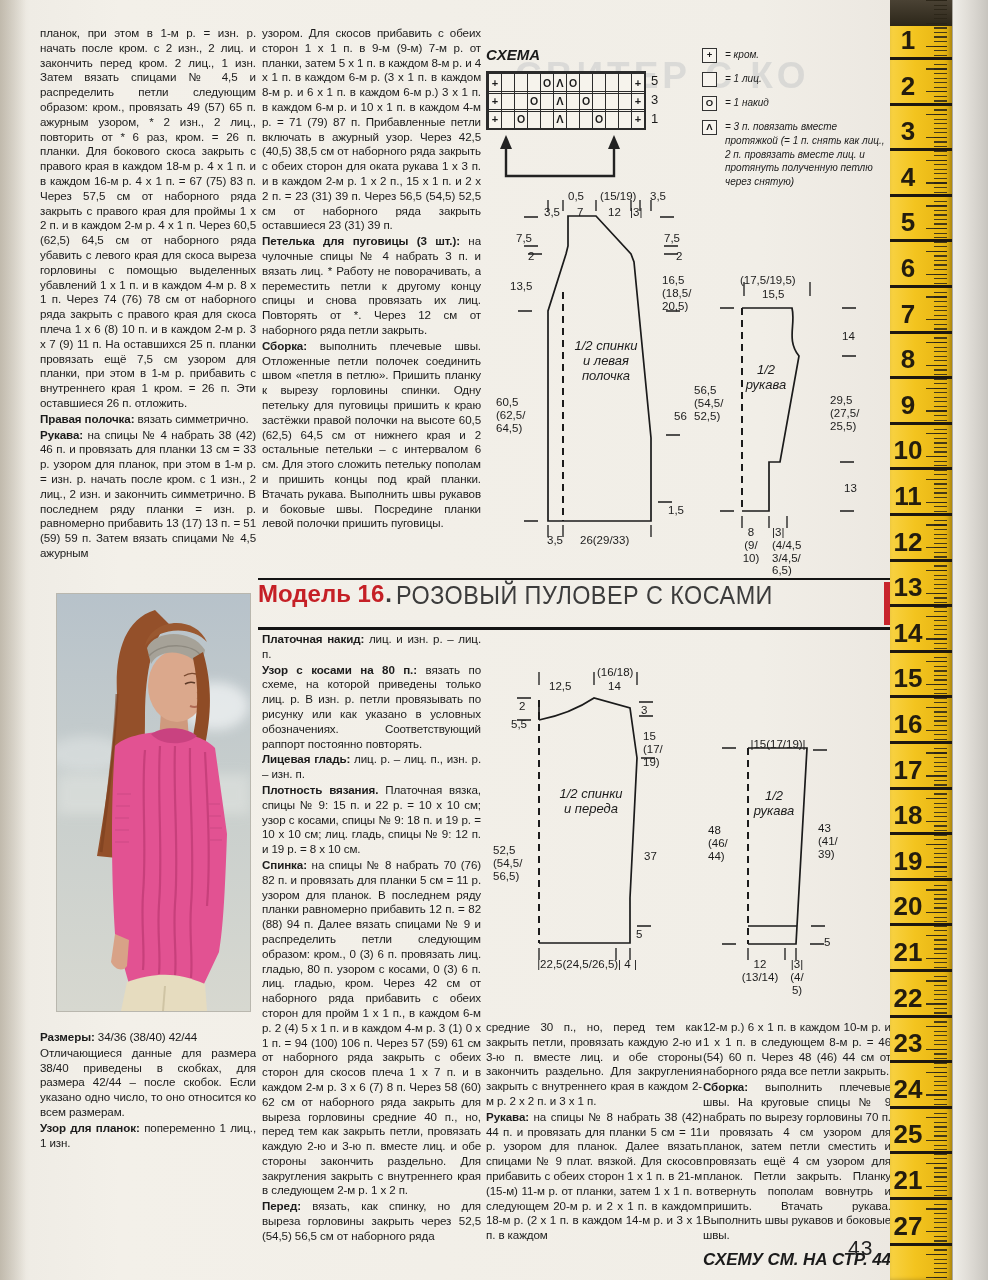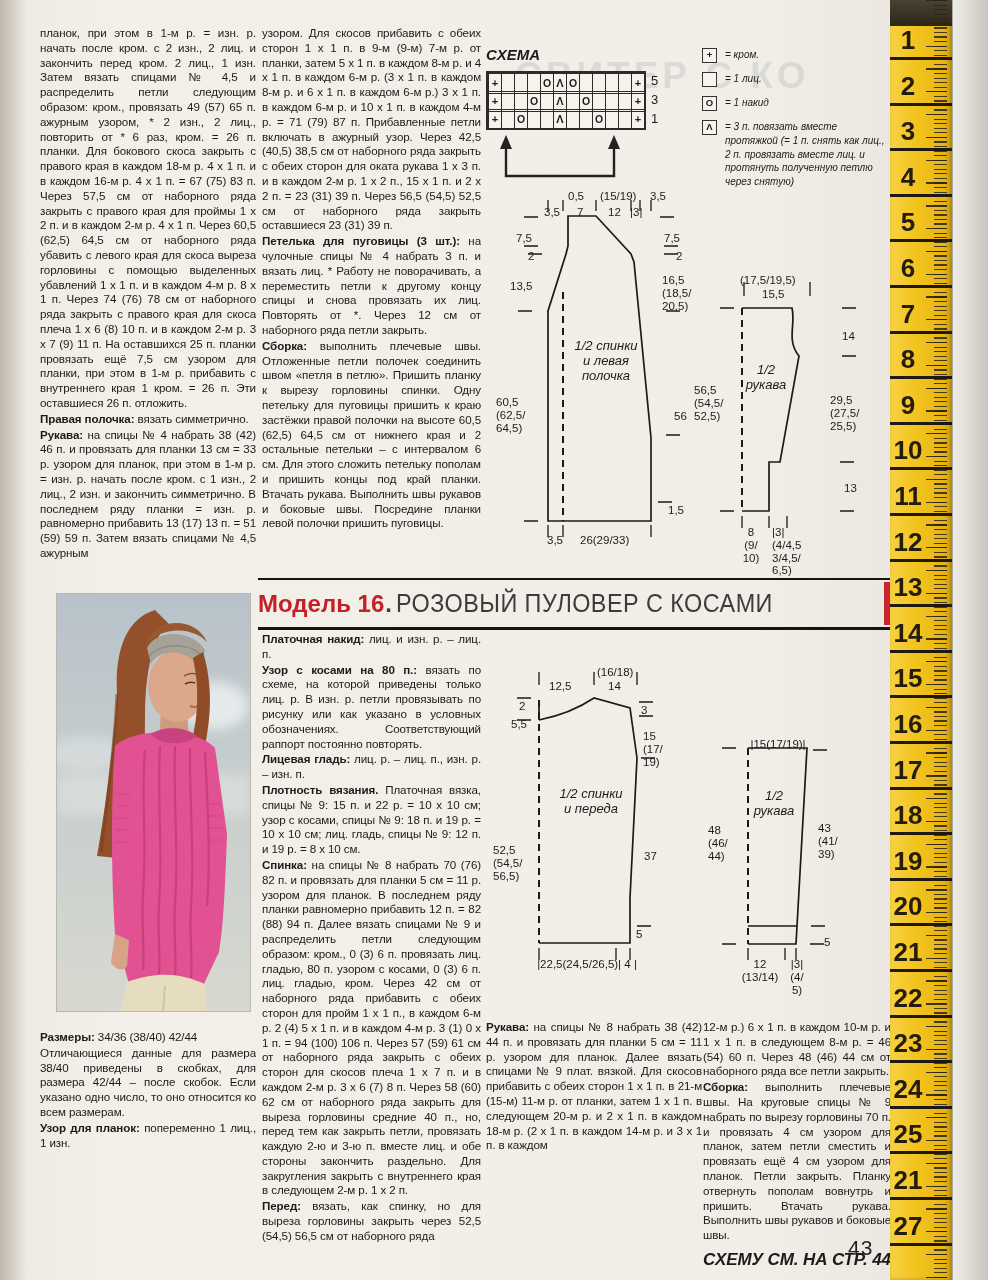--- a/index.html
+++ b/index.html
@@ -29,21 +29,21 @@
   .srownums div{height:19px;}
   
   .lgtitle{font-size:13.5px;font-weight:700;font-style:italic;margin:0 0 10px 0;}
   .litem{display:flex;gap:8px;margin-bottom:9px;font-style:italic;}
   .lsym{width:13px;height:13px;border:1.6px solid #333;font-size:9.5px;line-height:12px;
         text-align:center;font-weight:700;flex:none;margin-top:0;font-style:normal;background:#f7f4ee;}
   .ltext{font-size:10px;line-height:13.8px;}
   
   .hdr{position:absolute;left:258px;top:578px;width:634px;height:47px;
        border-top:2.5px solid #141414;border-bottom:3px solid #141414;
-       display:flex;align-items:center;z-index:2;}
+       display:flex;align-items:flex-start;z-index:2;}
   .hmodel{color:#c52026;font-size:24px;font-weight:700;}
   .hsep{font-size:24px;font-weight:700;color:#3c3c3c;margin:0 4px 0 1px;}
   .htitle{font-size:26px;color:#3c3c3c;white-space:nowrap;transform:scaleX(.9);transform-origin:left center;letter-spacing:.5px;}
   .redbar{position:absolute;left:884px;top:582px;width:10px;height:43px;background:#c8252c;z-index:3;}
   
   .diag{position:absolute;}
   .diag svg{position:absolute;left:0;top:0;}
   .ln{stroke:#1b1b1b;stroke-width:1.7;fill:none;}
   .dash{stroke:#1b1b1b;stroke-width:2;stroke-dasharray:7 5;fill:none;}
   .tick{stroke:#1b1b1b;stroke-width:1.3;fill:none;}
@@ -359,20 +359,21 @@
 
   <div class="col" style="left:40px;top:1030px;width:216px;height:232px;">
 
   <p class="para"><b class="lead">Размеры:</b><span>34/36 (38/40) 42/44</span></p>
       <p class="para"><span>Отличающиеся данные для размера 38/40 приведены в скобках, для размера 42/44 – после скобок. Если указано одно число, то оно относится ко всем размерам.</span></p>
       <p class="para"><b class="lead">Узор для планок:</b><span>попеременно 1 лиц., 1 изн.</span></p>
     </div>
 
   <div class="col" style="left:486px;top:1020px;width:216px;height:248px;">
 
+  <p class="para"><span>средние 30 п., но, перед тем как закрыть петли, провязать каждую 2-ю и 3-ю п. вместе лиц. и обе стороны закончить раздельно. Для закругления закрыть с внутреннего края в каждом 2-м р. 2 х 2 п. и 3 х 1 п.</span></p>
       <p class="para"><b class="lead">Рукава:</b><span>на спицы № 8 набрать 38 (42) 44 п. и провязать для планки 5 см = 11 р. узором для планок. Далее вязать спицами № 9 плат. вязкой. Для скосов прибавить с обеих сторон 1 х 1 п. в 21-м (15-м) 11-м р. от планки, затем 1 х 1 п. в следующем 20-м р. и 2 х 1 п. в каждом 18-м р. (2 х 1 п. в каждом 14-м р. и 3 х 1 п. в каждом</span></p>
     </div>
 
   <div class="col" style="left:703px;top:1020px;width:188px;height:252px;">
     <div>
 
     <p class="para"><span>12-м р.) 6 х 1 п. в каждом 10-м р. и 1 х 1 п. в следующем 8-м р. = 46 (54) 60 п. Через 48 (46) 44 см от наборного ряда все петли закрыть.</span></p>
         <p class="para"><b class="lead">Сборка:</b><span>выполнить плечевые швы. На круговые спицы № 9 набрать по вырезу горловины 70 п. и провязать 4 см узором для планок, затем петли сместить и провязать ещё 4 см узором для планок. Петли закрыть. Планку отвернуть пополам вовнутрь и пришить. Втачать рукава. Выполнить швы рукавов и боковые швы.</span></p>
       </div>
     <span class="seenote">СХЕМУ СМ. НА СТР. 44</span>

